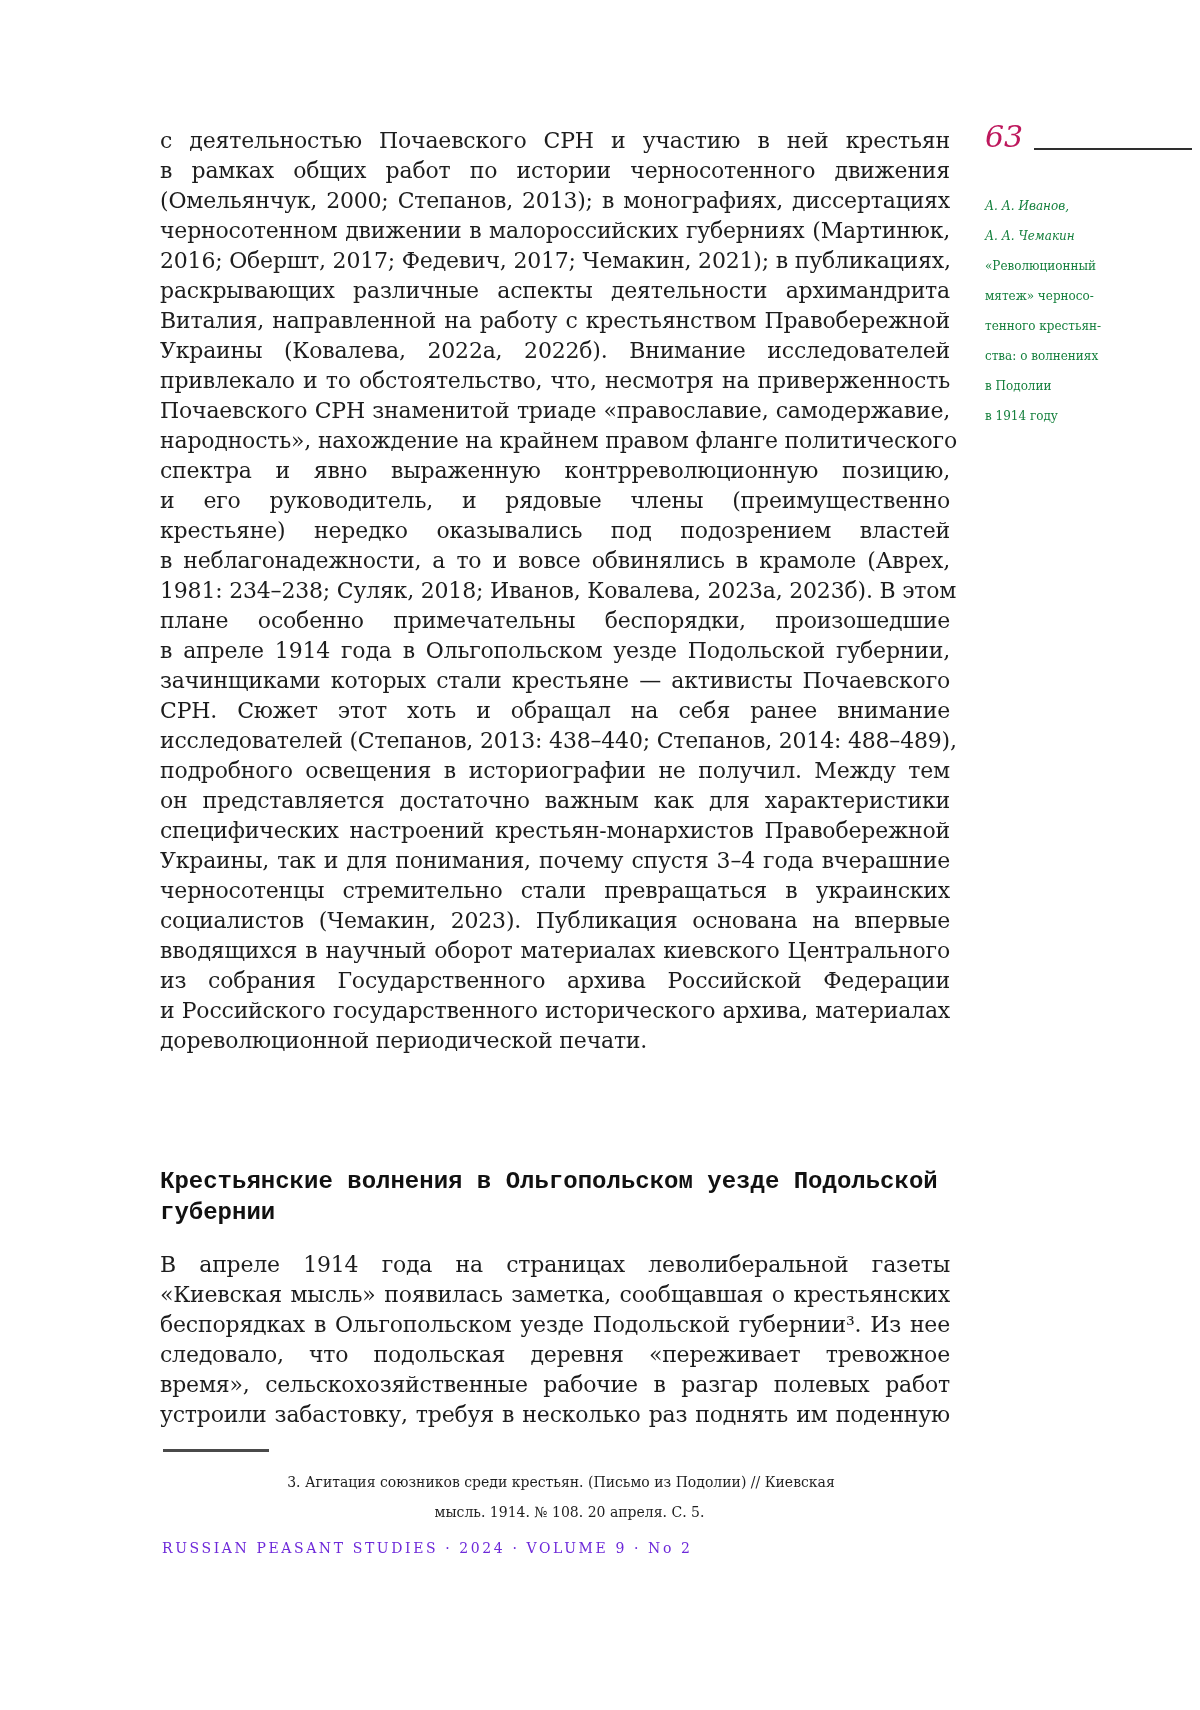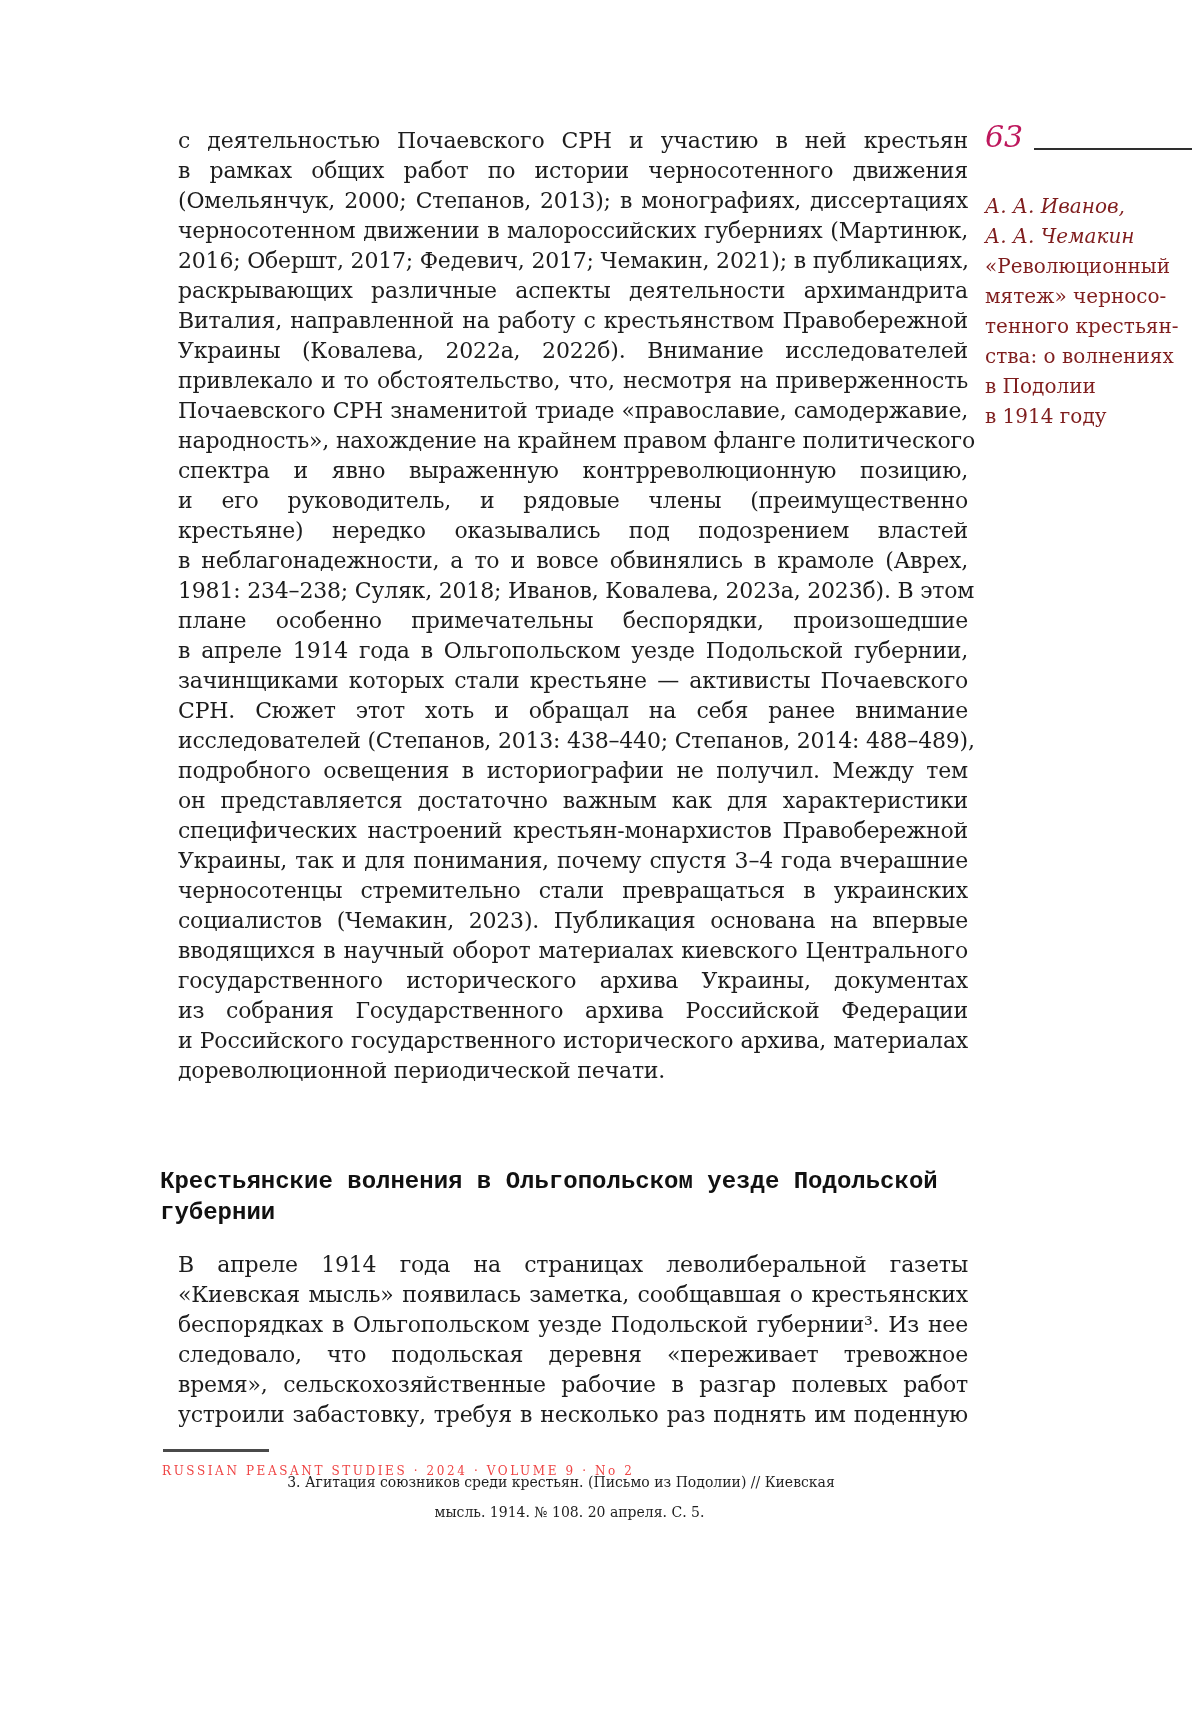--- a/index.html
+++ b/index.html
@@ -15,21 +15,20 @@
     overflow: hidden;
   }
   
   .textblock {
     position: absolute;
     left: 160px;
     width: 790px;
     font-size: 22px;
     line-height: 30px;
     letter-spacing: -0.2px;
-    margin-left: 18px;
   }
   .textblock .line {
     text-align: justify;
     text-align-last: justify;
     white-space: nowrap;
   }
   .textblock.rag-last .line.last { text-align-last: left; }
   #para1 { top: 126px; }
   #para2 { top: 1250px; }
 
@@ -63,23 +62,23 @@
     width: 158px;
     height: 2px;
     background: #2e2e2e;
   }
 
   
   .sidebar {
     position: absolute;
     left: 985px;
     width: 212px;
-    font-size: 20px;
+    font-size: 12px;
     line-height: 30px;
-    color: #7f1d1d;
+    color: #15803d;
   }
   #sidebar-authors { top: 191px; font-style: italic; }
   #sidebar-title   { top: 251px; }
 
   
   #fn-rule {
     position: absolute;
     left: 163px;
     top: 1449px;
     width: 106px;
@@ -94,24 +93,24 @@
     font-size: 14px;
     line-height: 30px;
     text-align: center;
   }
   #footnote .line + .line { padding-left: 17px; }
 
   
   #footer {
     position: absolute;
     left: 162px;
-    top: 1464px;
-    font-size: 12px;
+    top: 1540px;
+    font-size: 14px;
     letter-spacing: 2.6px;
-    color: #ef4444;
+    color: #6d28d9;
   }
 </style>
 </head>
 <body>
 
 <div class="page">
 
   <div id="para1" class="textblock rag-last">
       <div class="line">с деятельностью Почаевского СРН и участию в ней крестьян</div>
       <div class="line">в рамках общих работ по истории черносотенного движения</div>
@@ -134,21 +133,20 @@
       <div class="line">зачинщиками которых стали крестьяне — активисты Почаевского</div>
       <div class="line">СРН. Сюжет этот хоть и обращал на себя ранее внимание</div>
       <div class="line">исследователей (Степанов, 2013: 438–440; Степанов, 2014: 488–489),</div>
       <div class="line">подробного освещения в историографии не получил. Между тем</div>
       <div class="line">он представляется достаточно важным как для характеристики</div>
       <div class="line">специфических настроений крестьян-монархистов Правобережной</div>
       <div class="line">Украины, так и для понимания, почему спустя 3–4 года вчерашние</div>
       <div class="line">черносотенцы стремительно стали превращаться в украинских</div>
       <div class="line">социалистов (Чемакин, 2023). Публикация основана на впервые</div>
       <div class="line">вводящихся в научный оборот материалах киевского Центрального</div>
-      <div class="line">государственного исторического архива Украины, документах</div>
       <div class="line">из собрания Государственного архива Российской Федерации</div>
       <div class="line">и Российского государственного исторического архива, материалах</div>
       <div class="line last">дореволюционной периодической печати.</div>
     </div>
 
   <div id="pagenum">63</div>
 
   <div id="head-rule"></div>
 
   <div id="sidebar-authors" class="sidebar">

